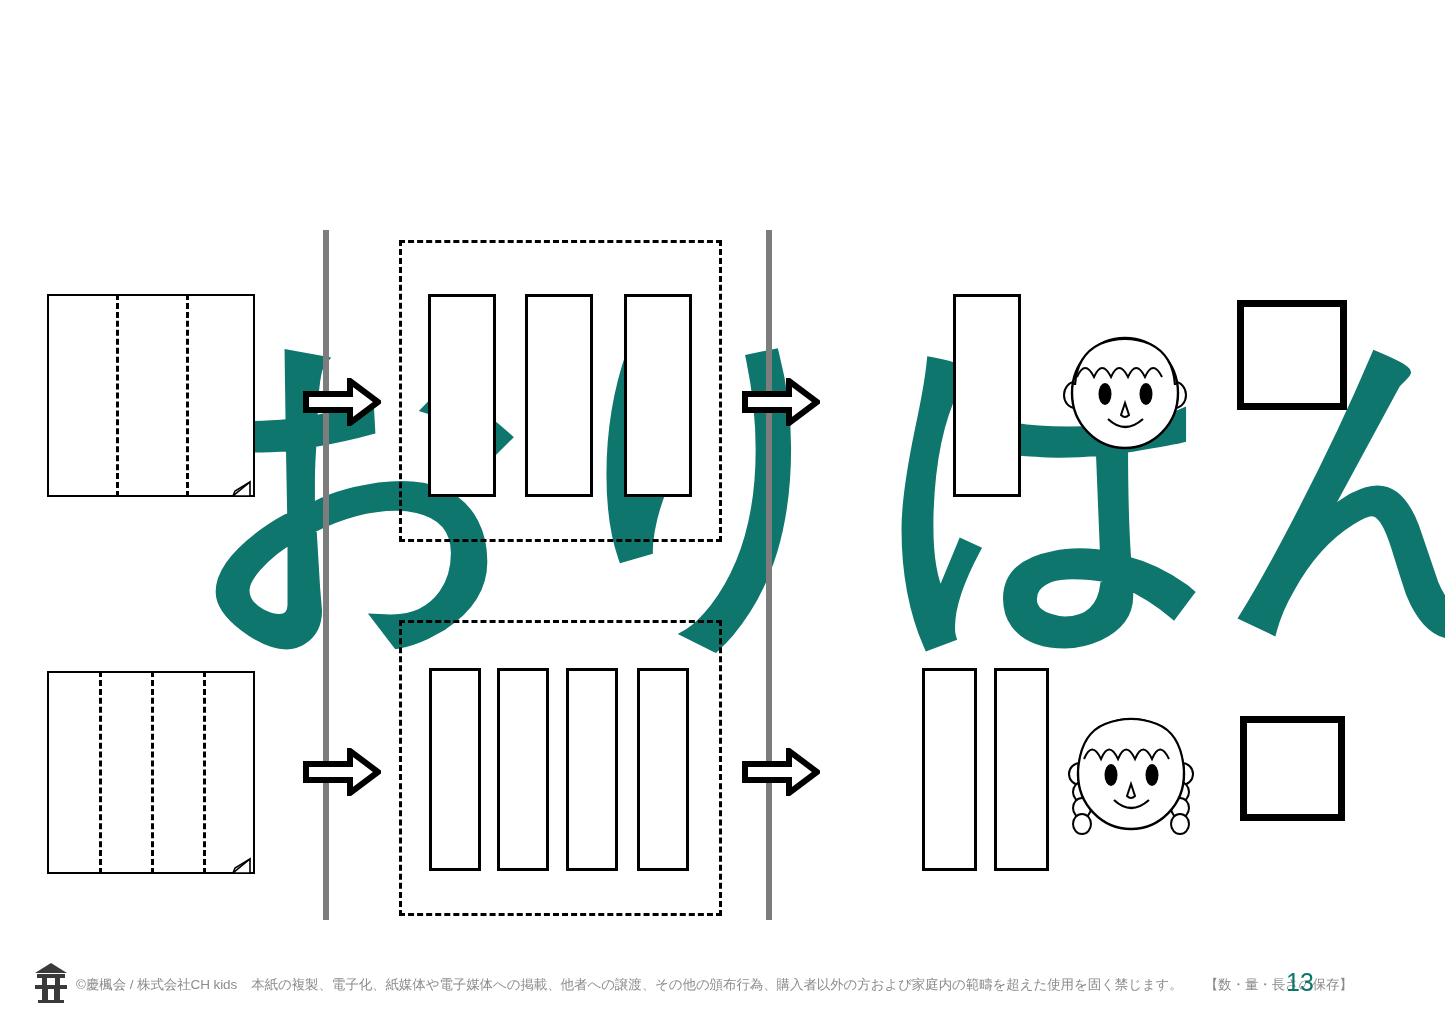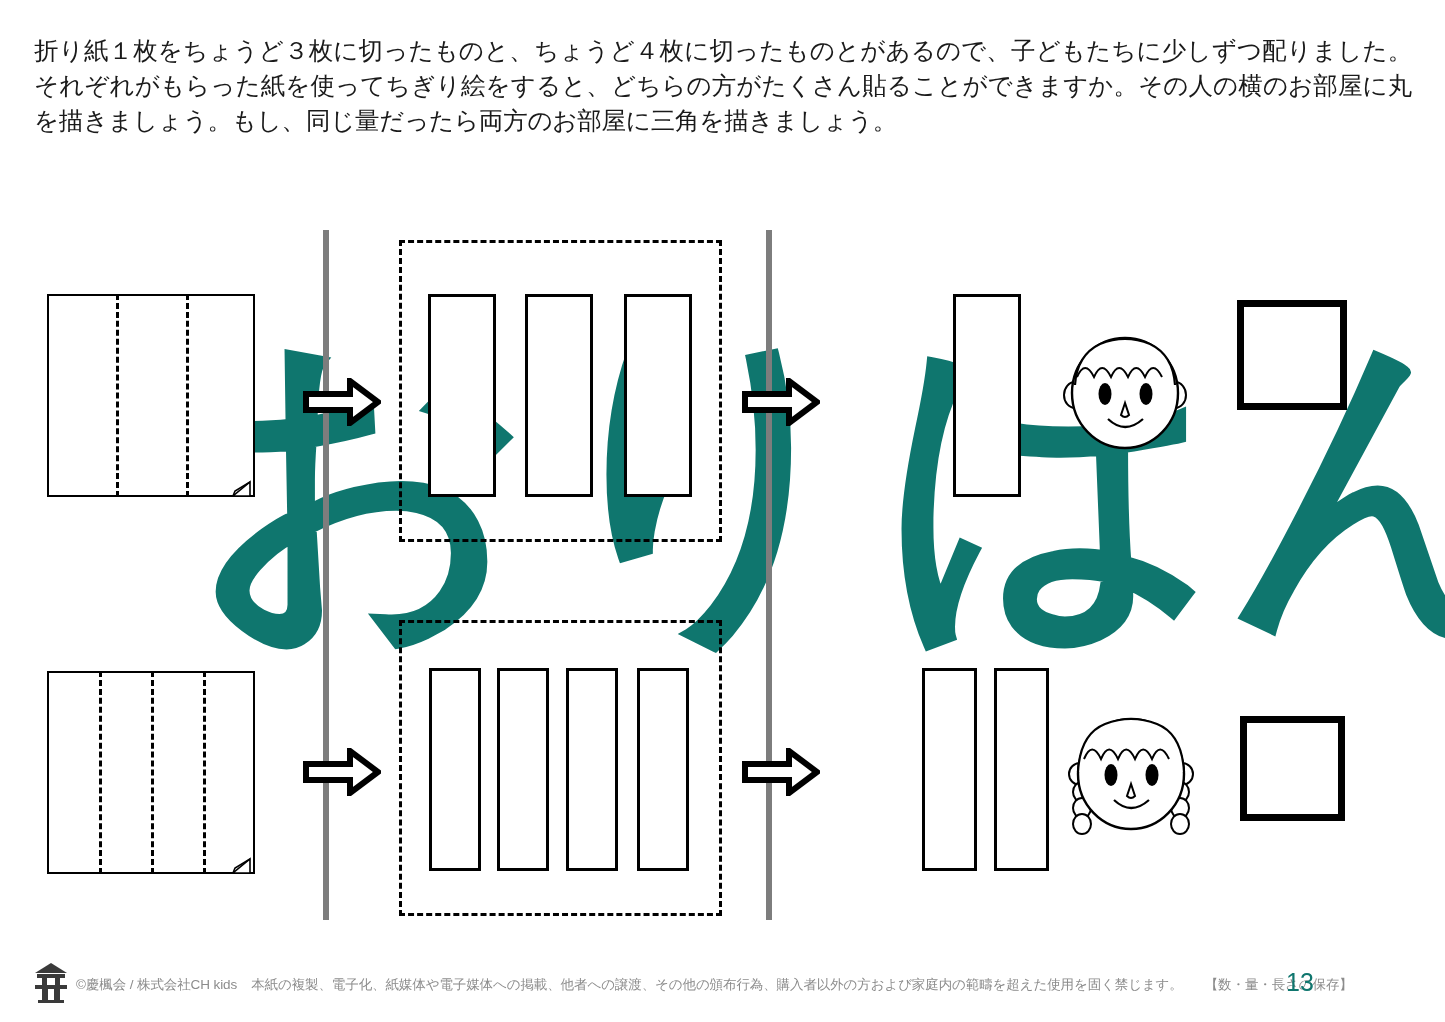--- a/index.html
+++ b/index.html
@@ -78,21 +78,20 @@
   .page-number{
     position:absolute;left:1286px;top:18px;
     font-size:25px;color:#0f766e;
   }
 </style>
 </head>
 <body>
 
 <div class="page">
 
-  <div class="instruction">折り紙１枚をちょうど３枚に切ったものと、ちょうど４枚に切ったものとがあるので、子どもたちに少しずつ配りました。それぞれがもらった紙を使ってちぎり絵をすると、どちらの方がたくさん貼ることができますか。その人の横のお部屋に丸を描きましょう。もし、同じ量だったら両方のお部屋に三角を描きましょう。</div>
 
   <div class="watermark">おりはん</div>
 
   <div class="divider" style="left:323px;top:230px;height:690px;"></div>
   <div class="divider" style="left:766px;top:230px;height:690px;"></div>
 
   <div class="sheet" style="left:47px;top:294px;width:208px;height:203px;">
     <div class="body"></div>
     <div class="fold" style="left:69px;"></div>
     <div class="fold" style="left:139px;"></div>

